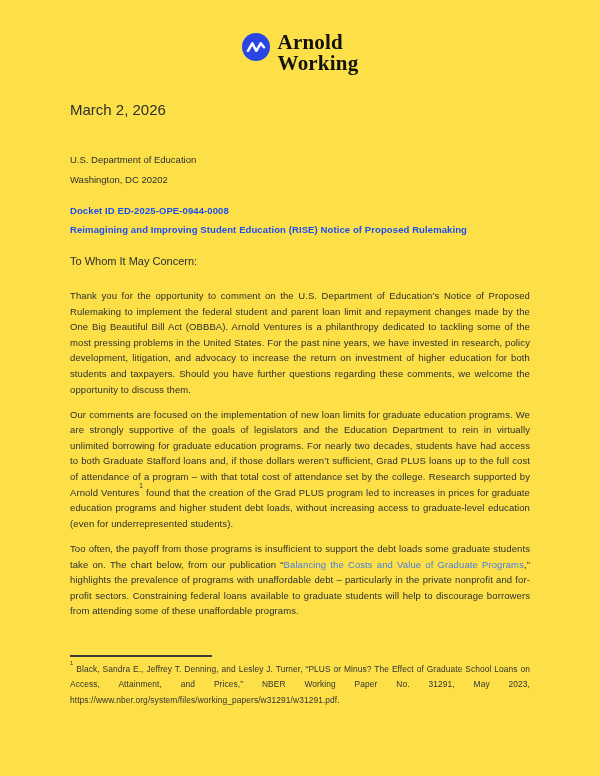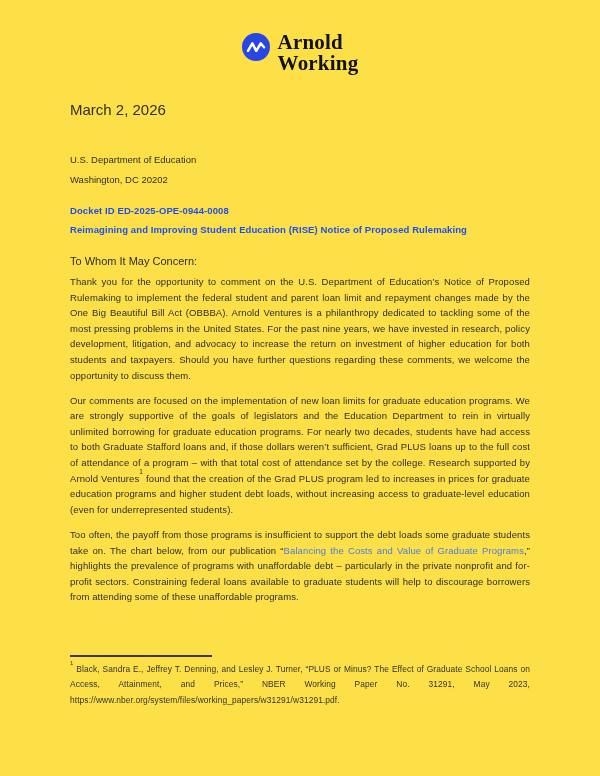--- a/index.html
+++ b/index.html
@@ -52,21 +52,21 @@
     letter-spacing: 0.1px;
   }
   .salutation { margin-top: 20px; font-size: 11px; line-height: 12px; }
   .para {
     margin-top: 9px;
     font-size: 9.5px;
     line-height: 15.6px;
     text-align: justify;
     letter-spacing: 0.1px;
   }
-  .para.first { margin-top: 7px; }
+  .para.first { margin-top: 21px; }
   sup.fn-ref {
     font-size: 6.5px;
     position: relative;
     top: -3px;
     line-height: 0;
   }
   a.doc-link {
     color: #4a7de0;
     cursor: pointer;
   }

